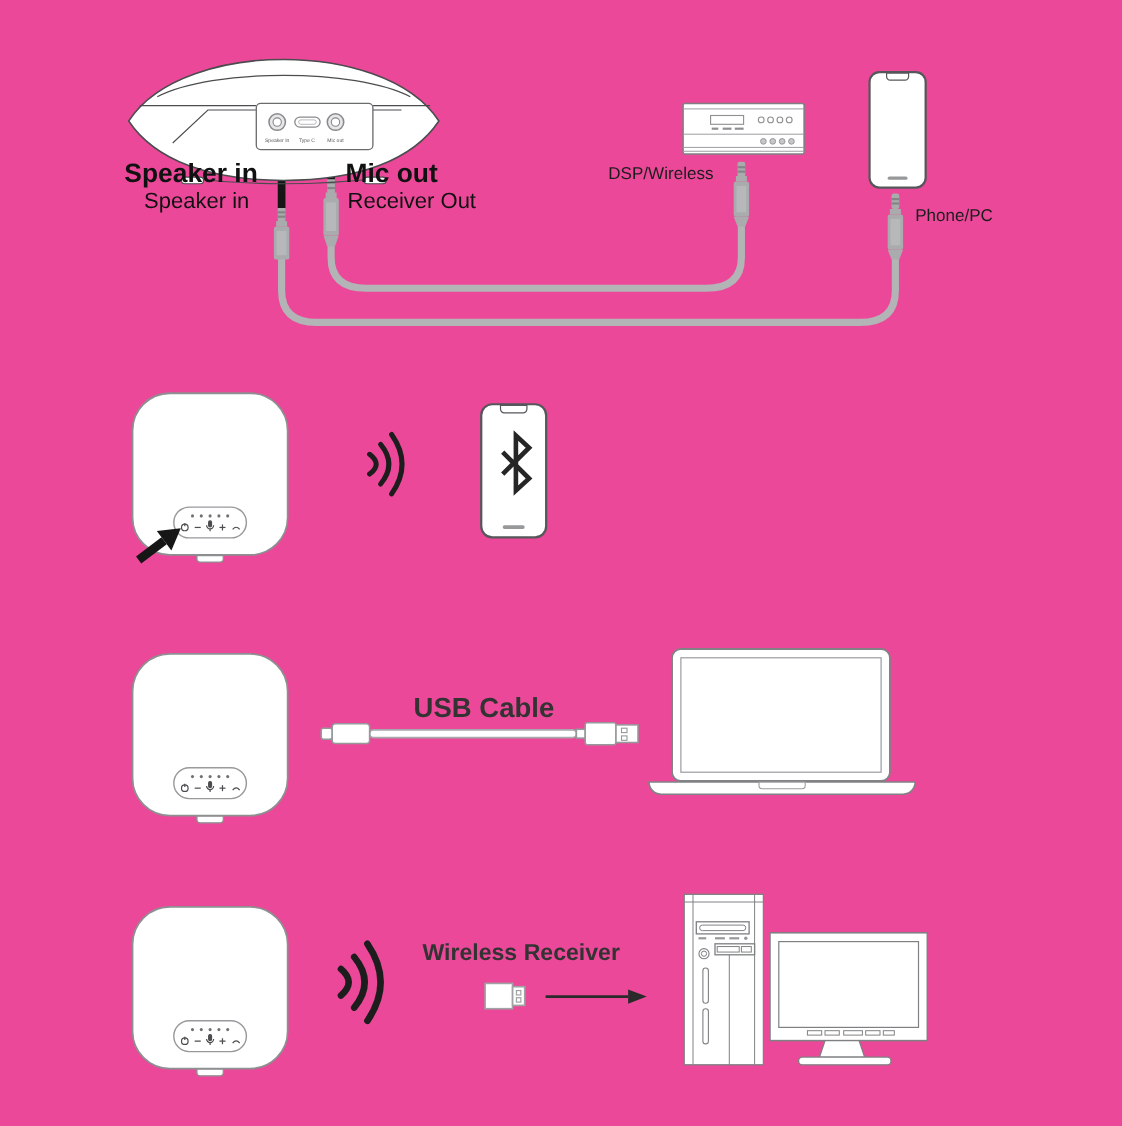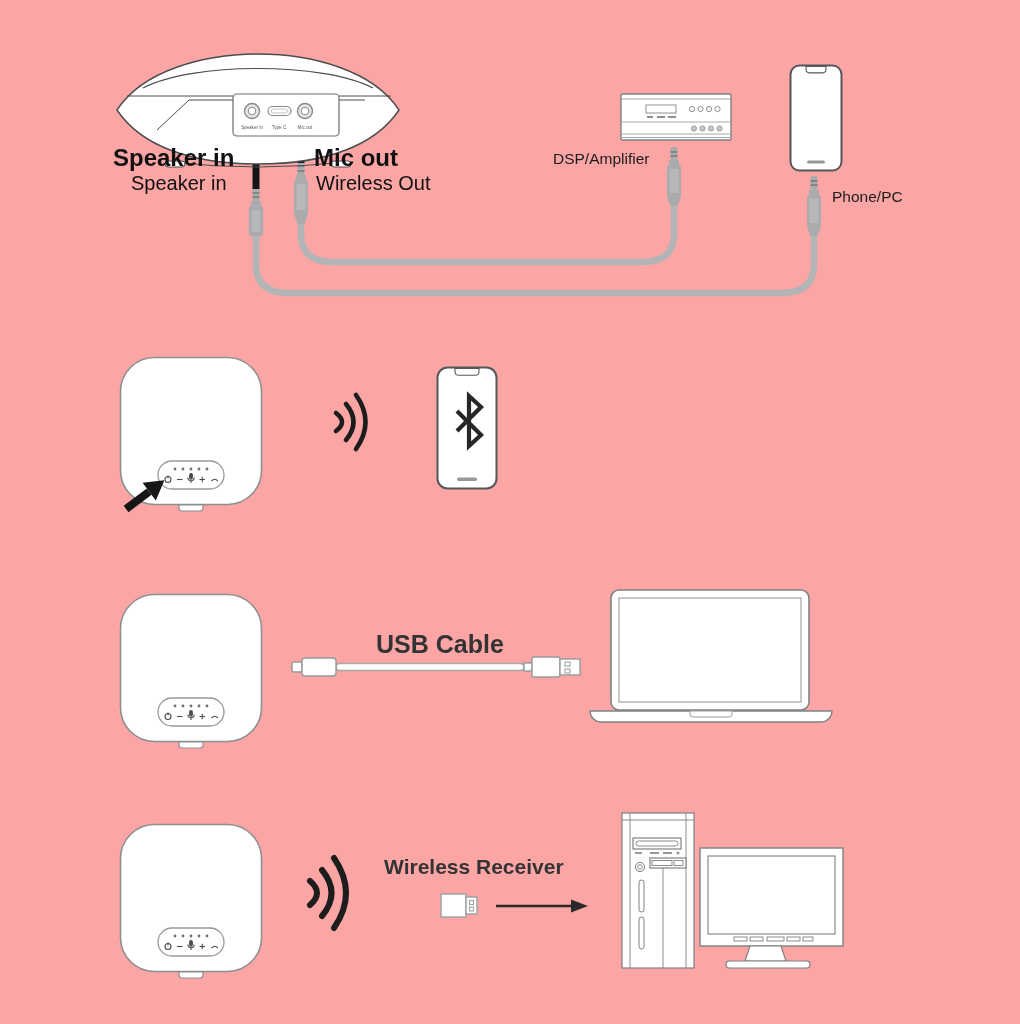--- a/index.html
+++ b/index.html
@@ -1,16 +1,16 @@
 <!DOCTYPE html>
 <html><head>
 <meta charset="utf-8">
 <style>
   html,body{margin:0;padding:0;background:#ffffff;}
-  #canvas{position:relative;width:1020px;height:1024px;background:#fca5a5;overflow:hidden;
+  #canvas{position:relative;width:1020px;height:1024px;background:#ec4899;overflow:hidden;
           font-family:"Liberation Sans", sans-serif;}
   .abs{position:absolute;}
   .lbl{position:absolute;color:#000;white-space:nowrap;line-height:1;}
   .lbl-title{font-size:24px;font-weight:700;color:#111;}
   .lbl-sub{font-size:20px;font-weight:400;color:#111;}
   .lbl-small{font-size:15.5px;font-weight:400;color:#1c1c1c;}
   .lbl-mid{font-size:25px;font-weight:600;color:#333;}
   .lbl-mid2{font-size:21px;font-weight:600;color:#333;}
   svg{display:block;overflow:visible;}
 </style>
@@ -131,22 +131,22 @@
 
     <svg class="abs" style="left:789px;top:64px;" width="54" height="108" viewBox="0 0 54 108">
       <rect x="1.5" y="1.5" width="51" height="105" rx="9" fill="#fff" stroke="#55575a" stroke-width="2"></rect>
       <path d="M17,2.5 h20 v3.2 a3.2,3.2 0 0 1 -3.2,3.2 h-13.6 a3.2,3.2 0 0 1 -3.2,-3.2 z" fill="#fff" stroke="#55575a" stroke-width="1.1"></path>
       <rect x="18" y="96.5" width="18" height="3" rx="1.5" fill="#96989a"></rect>
     </svg>
 
     <div class="lbl lbl-title" style="left:113px;top:146px;">Speaker in</div>
     <div class="lbl lbl-sub" style="left:131px;top:173px;">Speaker in</div>
     <div class="lbl lbl-title" style="left:314px;top:146px;">Mic out</div>
-    <div class="lbl lbl-sub" style="left:316px;top:173px;">Wireless Out</div>
-    <div class="lbl lbl-small" style="left:553px;top:151px;">DSP/Amplifier</div>
+    <div class="lbl lbl-sub" style="left:316px;top:173px;">Receiver Out</div>
+    <div class="lbl lbl-small" style="left:553px;top:151px;">DSP/Wireless</div>
     <div class="lbl lbl-small" style="left:832px;top:189px;text-align:right;">Phone/PC</div>
   </div>
 
   <div class="abs" style="left:0;top:340px;width:1020px;height:200px;">
 
     <svg class="abs" style="left:118px;top:15px;" width="146" height="158" viewBox="0 0 146 158">
       <rect x="2.5" y="2.5" width="141" height="147" rx="34" fill="#fff" stroke="#8d8f91" stroke-width="1.6"></rect>
       <path d="M61,150 h24 v3 a3,3 0 0 1 -3,3 h-18 a3,3 0 0 1 -3,-3 z" fill="#fff" stroke="#8d8f91" stroke-width="1.2"></path>
       <g>
         <rect x="40" y="106" width="66" height="28" rx="14" fill="#fff" stroke="#97999b" stroke-width="1.3"></rect>

